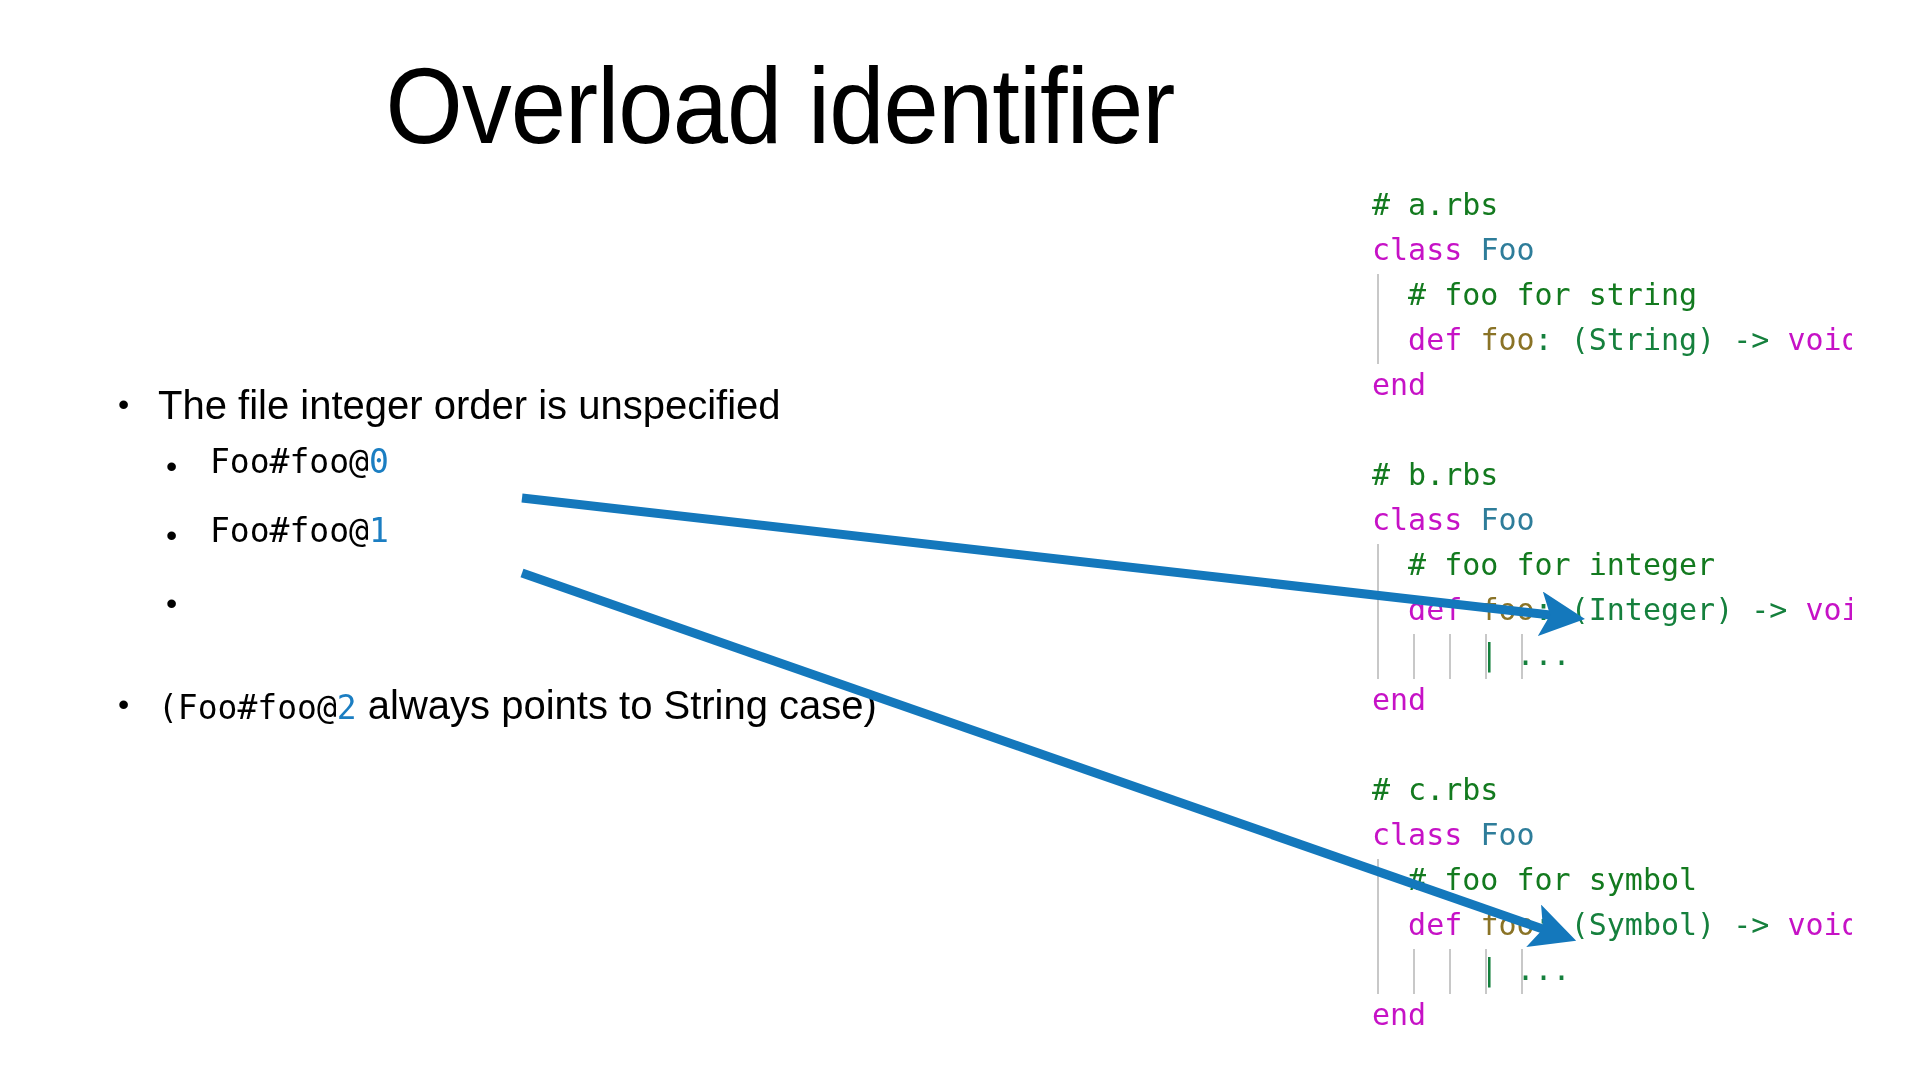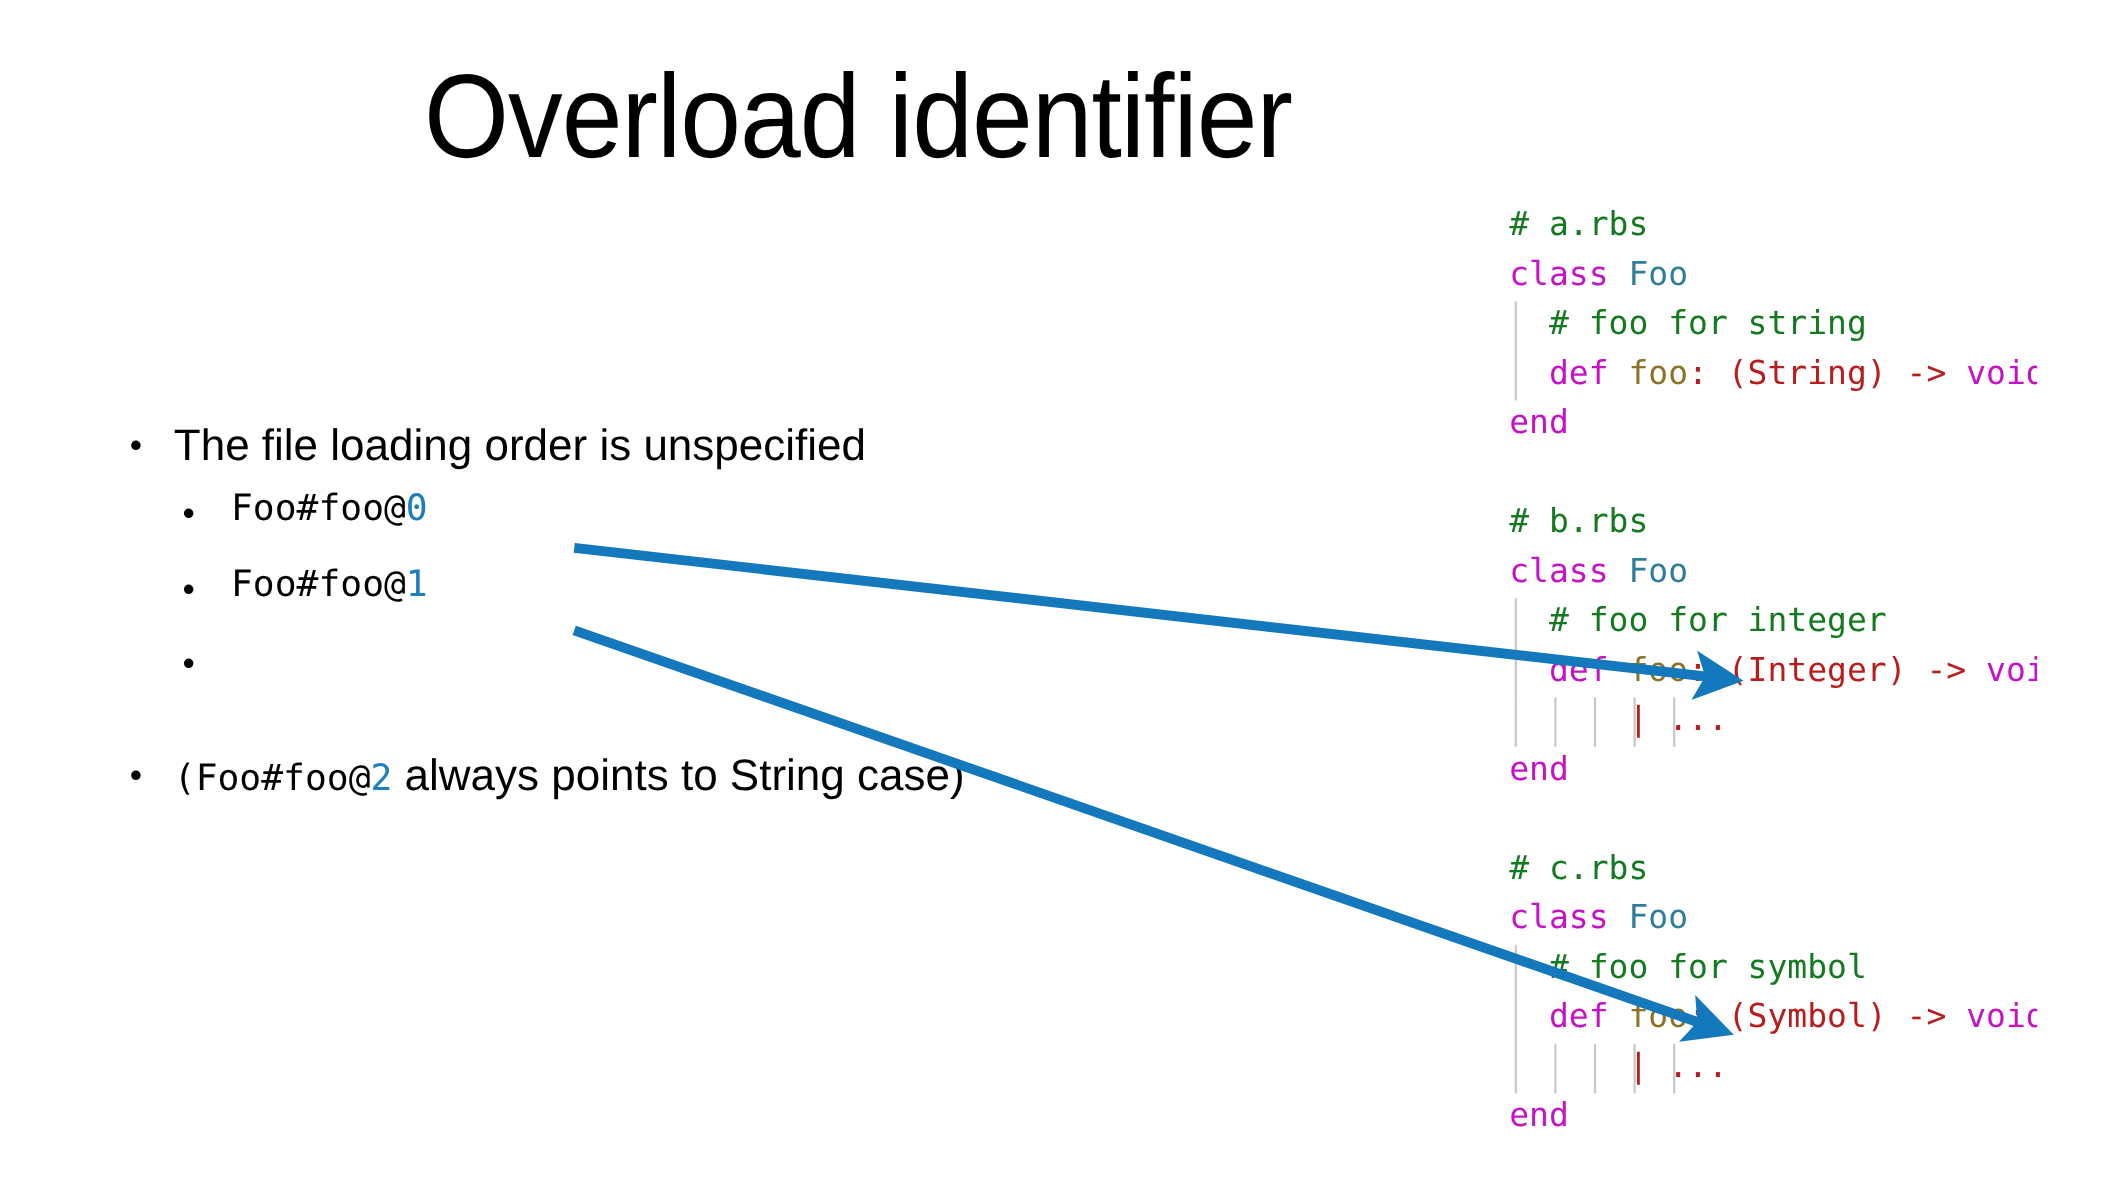--- a/index.html
+++ b/index.html
@@ -89,21 +89,21 @@
     white-space: pre;
     color: #000000;
   }
   .code-block { position: relative; }
   .block-gap { height: 45px; }
   .ln { position: relative; height: 45px; }
   .cmt  { color: #137A1F; }
   .kw   { color: #C612C6; text-align: center; }
   .cls  { color: #2E7D9A; }
   .mth  { color: #8A7326; }
-  .plain{ color: #b91c1c; }
+  .plain{ color: #15803d; }
 
   
   .guide {
     position: absolute;
     top: 2px;
     width: 2px;
     height: 45px;
     background: #C8C8C8;
   }
   .guide.g0 { left: 5px; }
@@ -124,21 +124,21 @@
 <body>
 
 <div id="slide">
 
   <div id="title">Overload identifier</div>
 
   <div id="bullets">
 
     <div class="b-row lvl1">
       <span class="dot">•</span>
-      <span class="b-text">The file loading order is unspecified</span>
+      <span class="b-text">The file integer order is unspecified</span>
     </div>
 
     <div class="b-row lvl2">
       <span class="dot">•</span>
       <span class="b-text mono-id"><span>Foo#foo@</span><span class="num">0</span></span>
     </div>
 
     <div class="b-row lvl2">
       <span class="dot">•</span>
       <span class="b-text mono-id"><span>Foo#foo@</span><span class="num">1</span></span>

